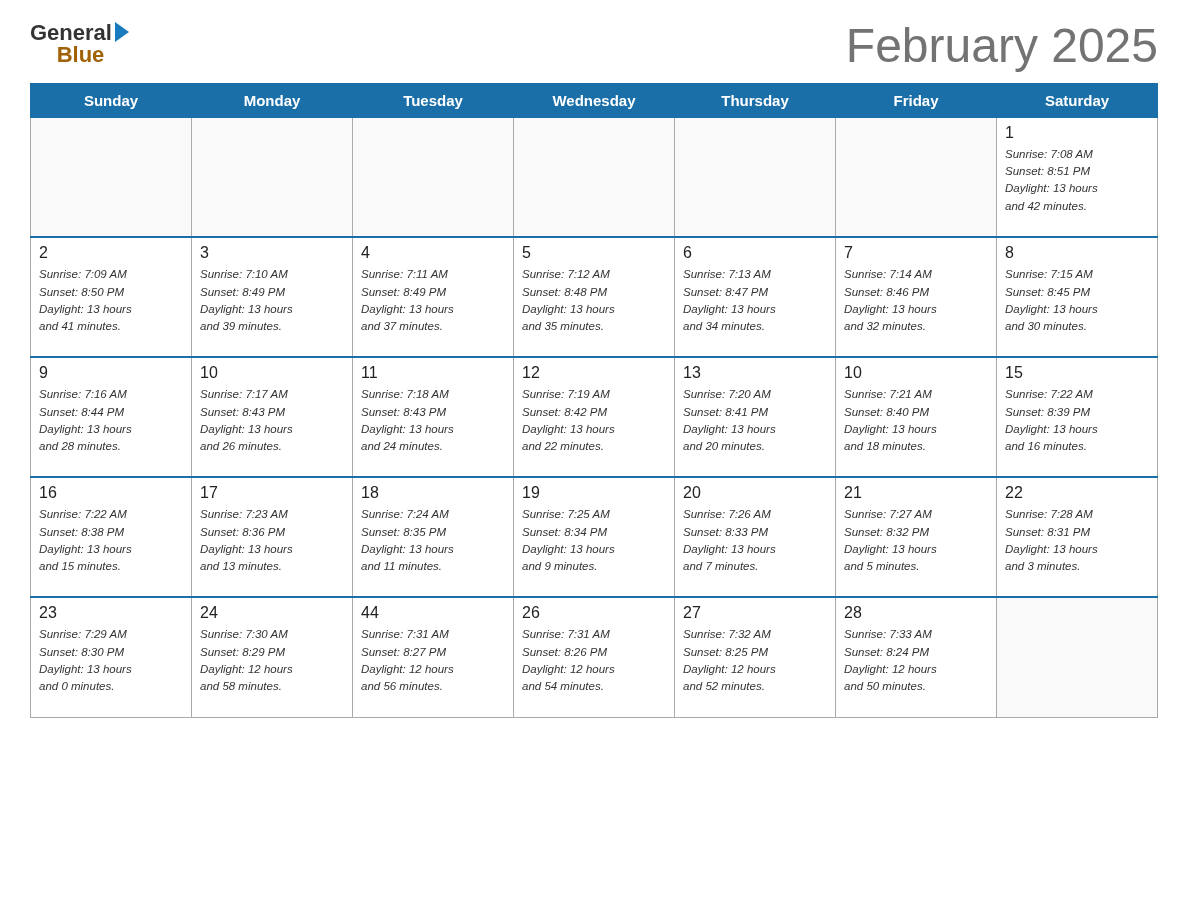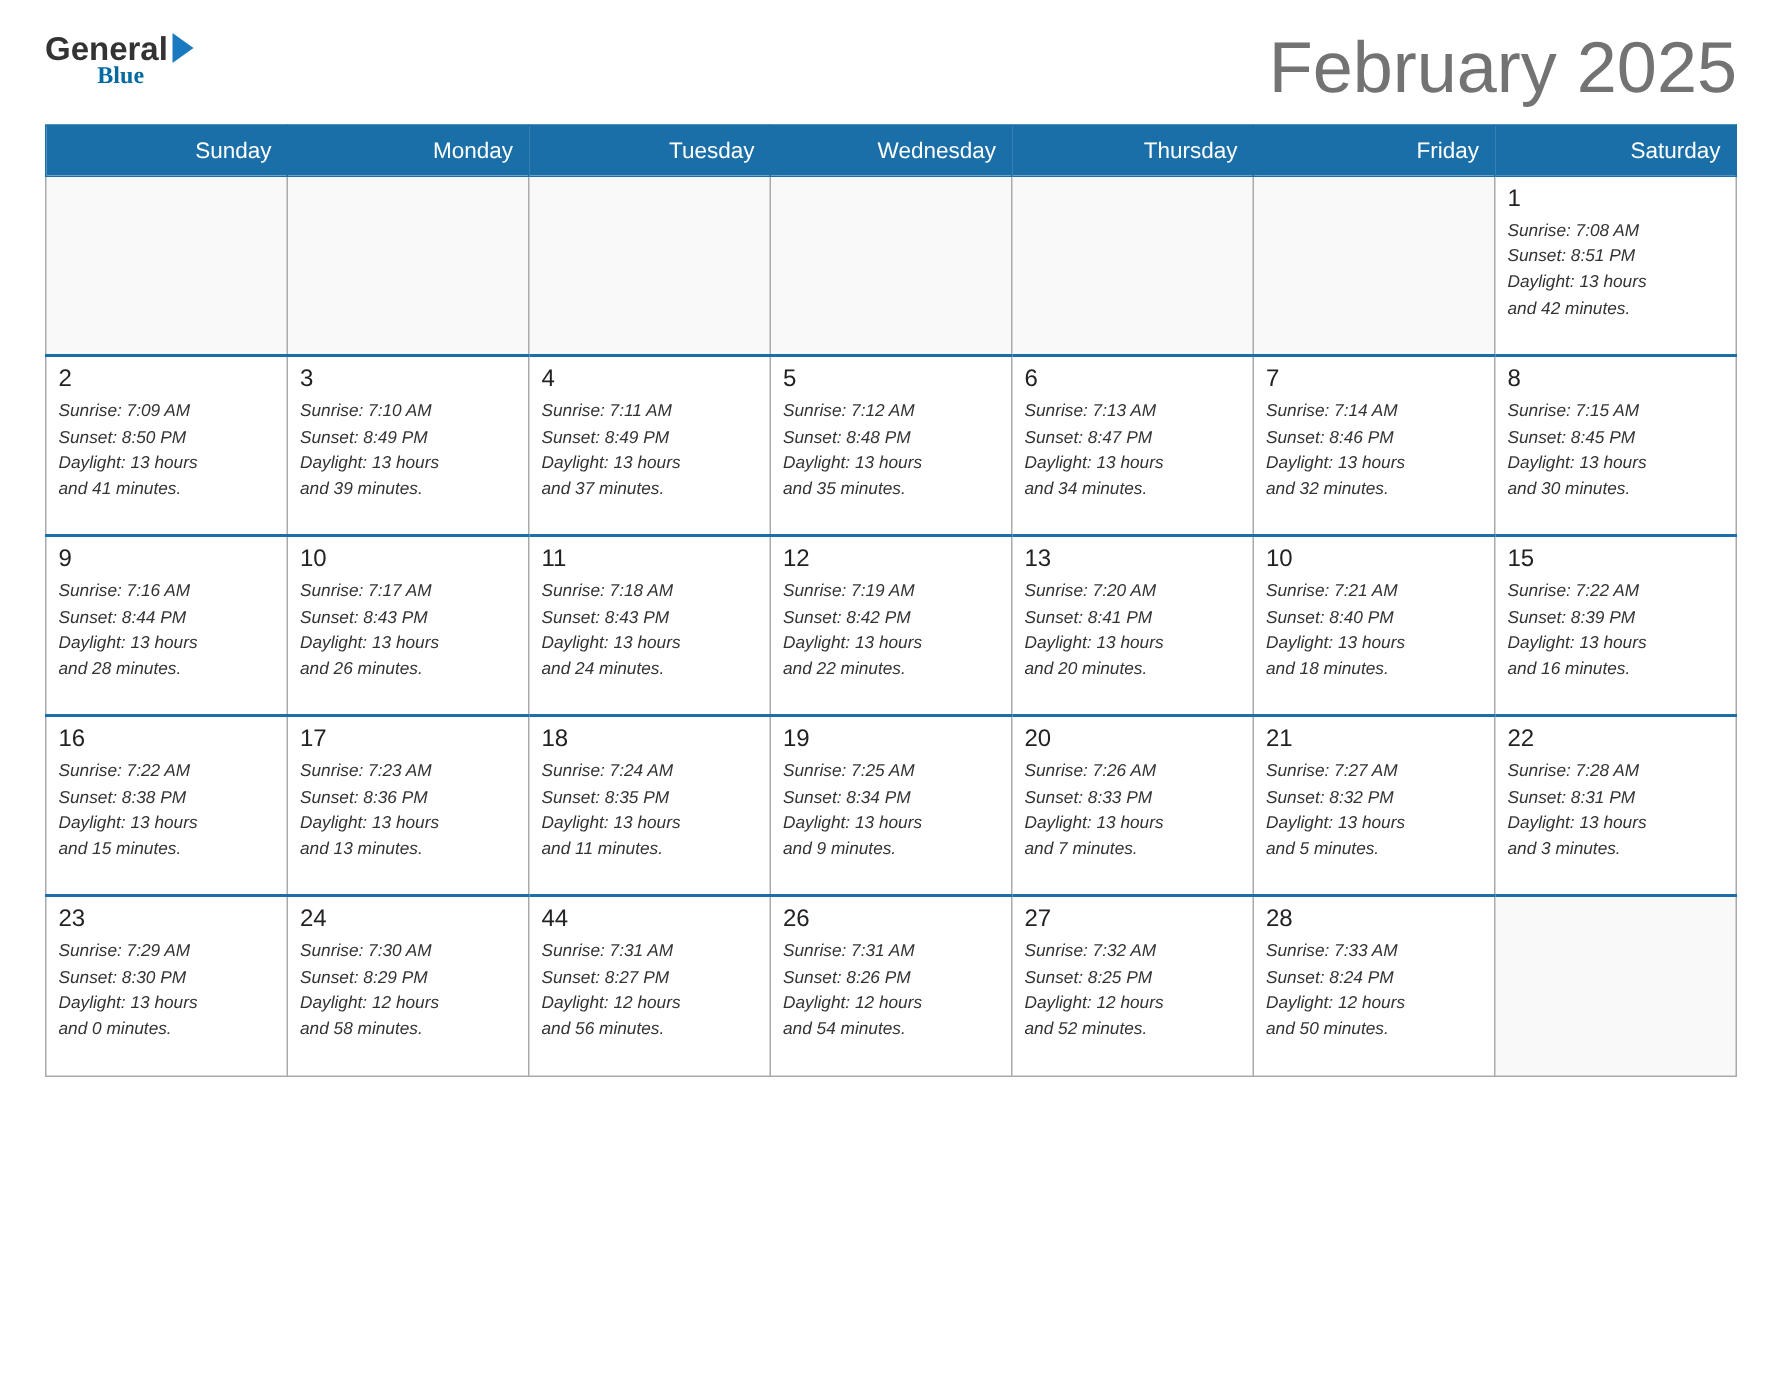--- a/index.html
+++ b/index.html
@@ -33,26 +33,25 @@
     .logo-arrow {
       width: 0;
       height: 0;
       border-left: 14px solid #1a7abf;
       border-top: 10px solid transparent;
       border-bottom: 10px solid transparent;
       margin-left: 3px;
       margin-top: -2px;
     }
     .logo-blue {
-      font-size: 16px;
+      font-size: 22px;
       font-weight: bold;
-      color: #0369a1;
+      color: #a16207;
       margin-top: -4px;
       padding-left: 2px;
-      font-family: Liberation Serif, serif;
     }
     .title-section {
       text-align: right;
     }
     .month-title {
       font-size: 48px;
       font-weight: normal;
       color: #737373;
       line-height: 1.1;
     }
@@ -63,23 +62,23 @@
     }
     .calendar {
       width: 100%;
       border-collapse: collapse;
       margin-top: 10px;
     }
     .calendar th {
       background-color: #1a6fa8;
       color: #fff;
       font-size: 15px;
-      font-weight: normal;
+      font-weight: bold;
       padding: 8px 10px;
-      text-align: right;
+      text-align: center;
       border: 1px solid #1a6fa8;
     }
     .calendar td {
       border: 1px solid #aaa;
       vertical-align: top;
       padding: 6px 8px;
       width: 14.28%;
       min-height: 120px;
       height: 120px;
     }

